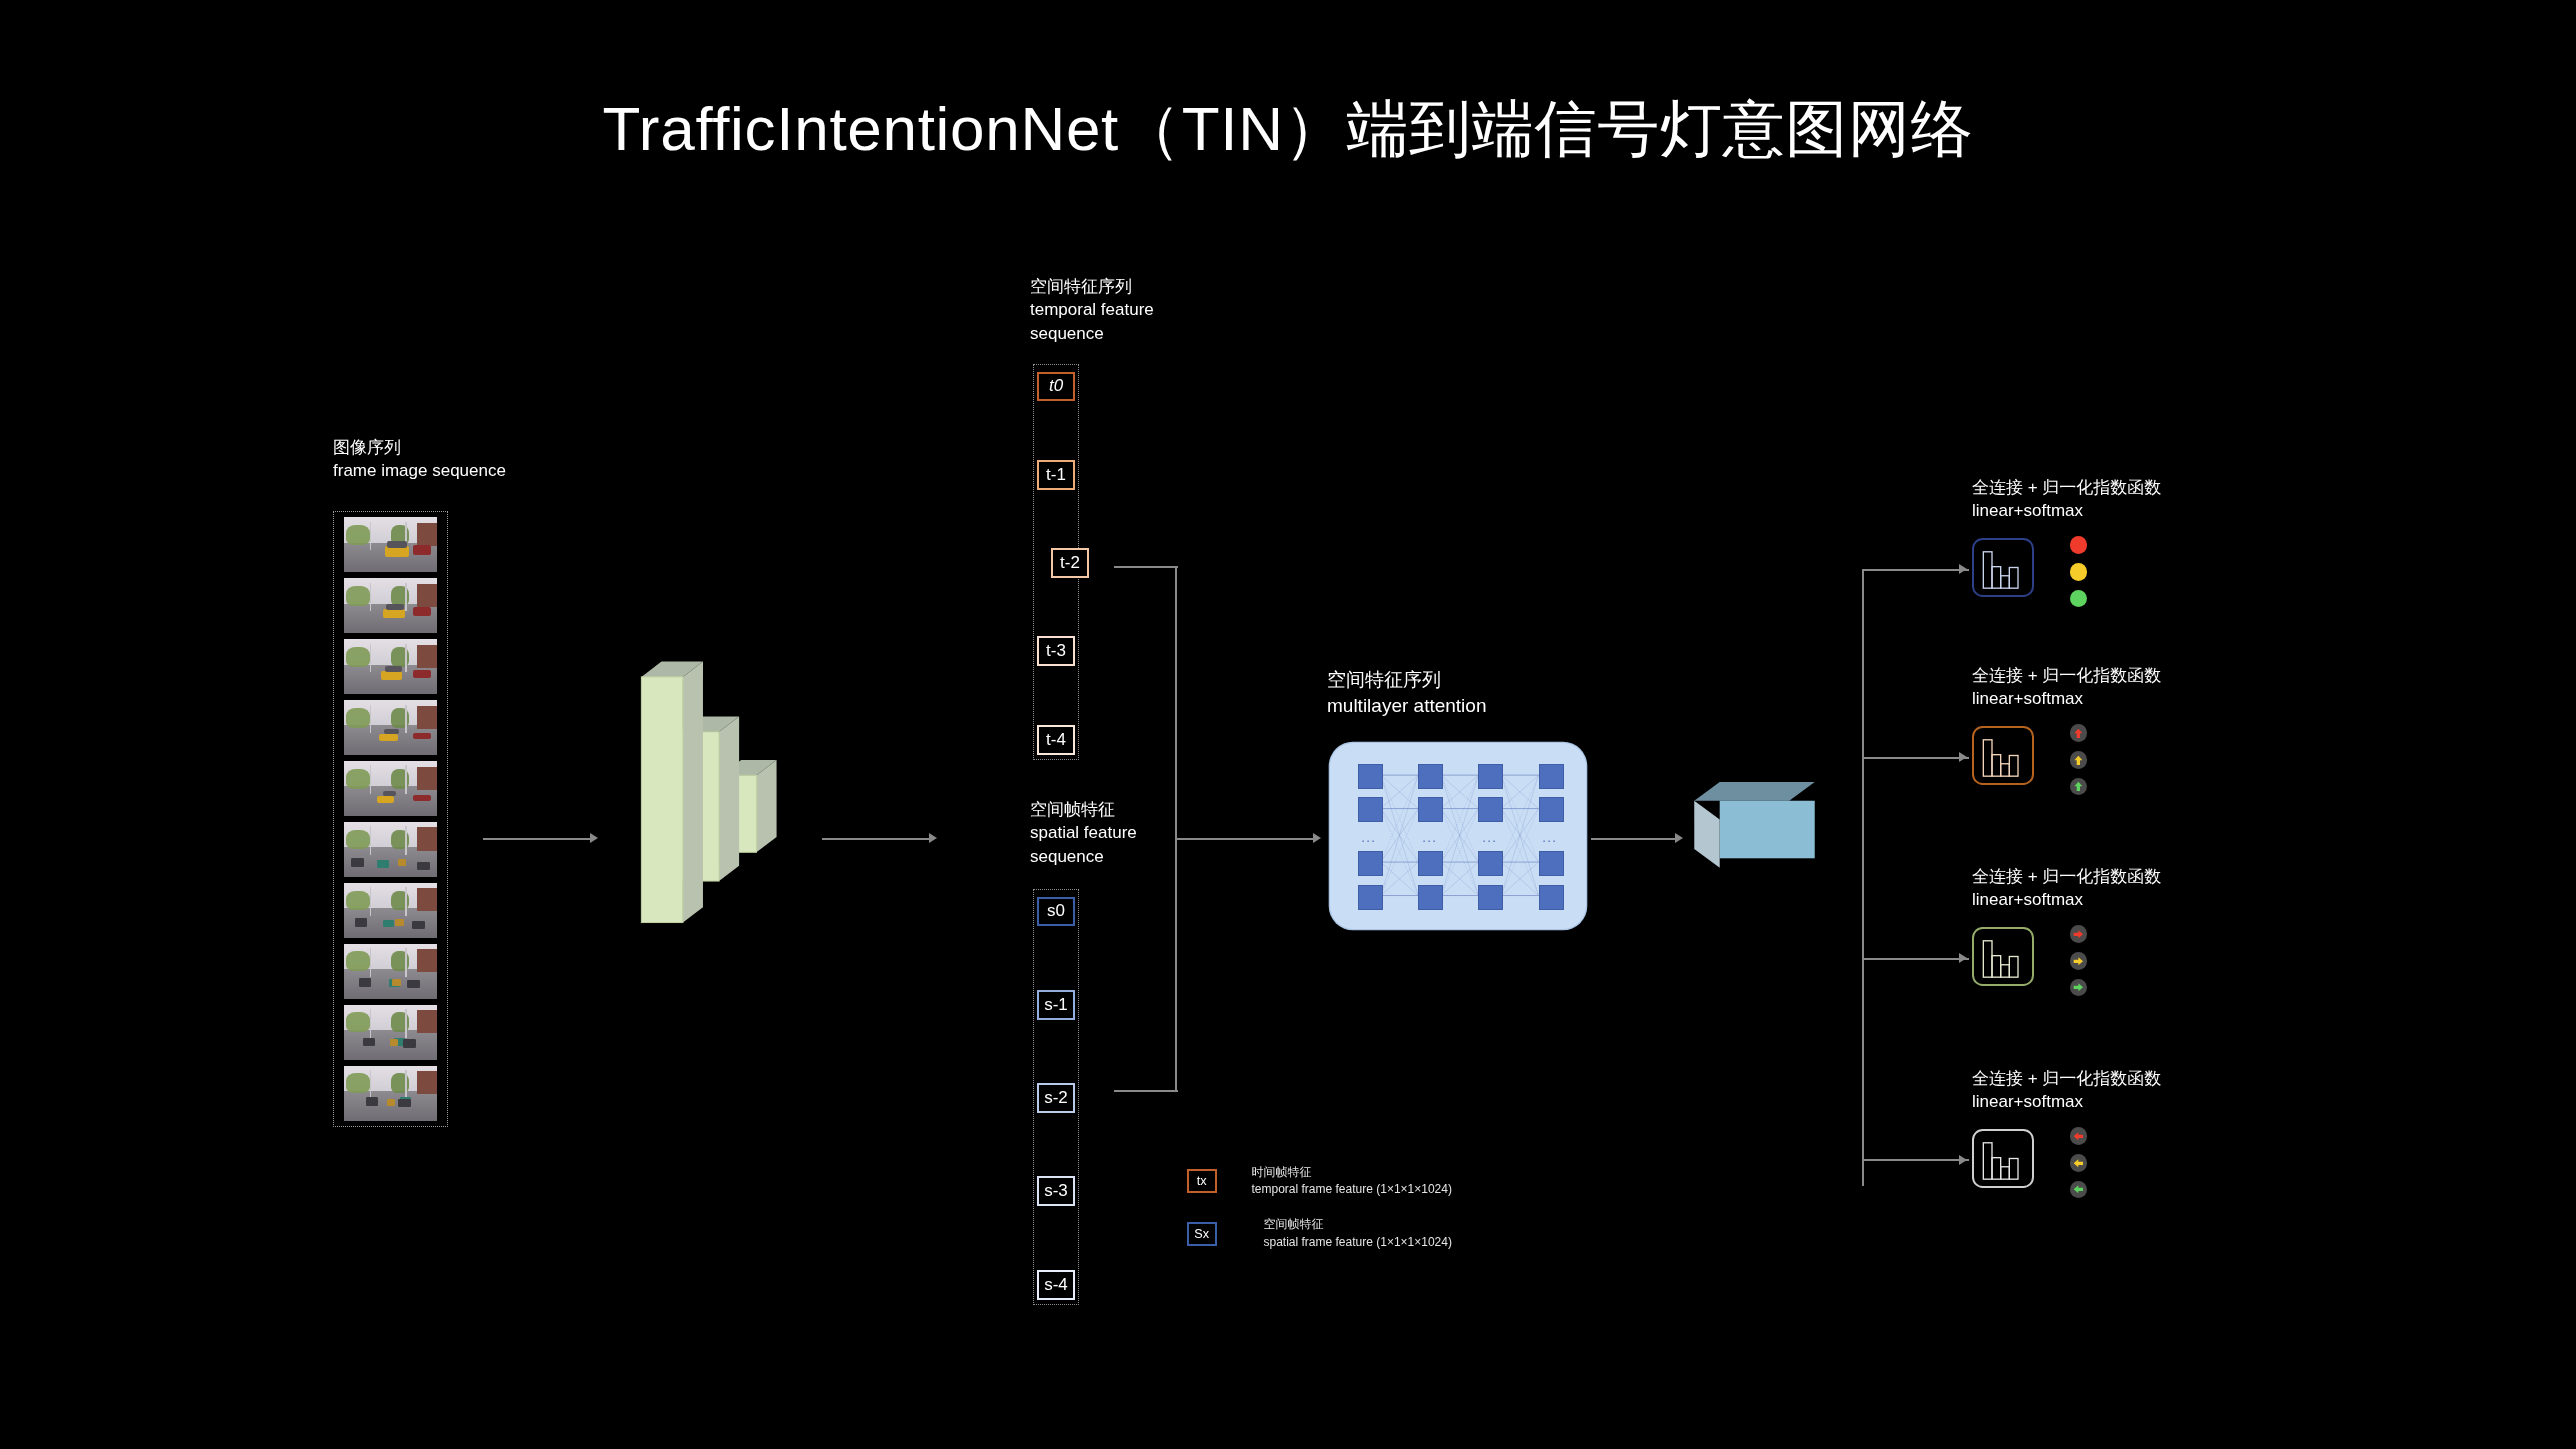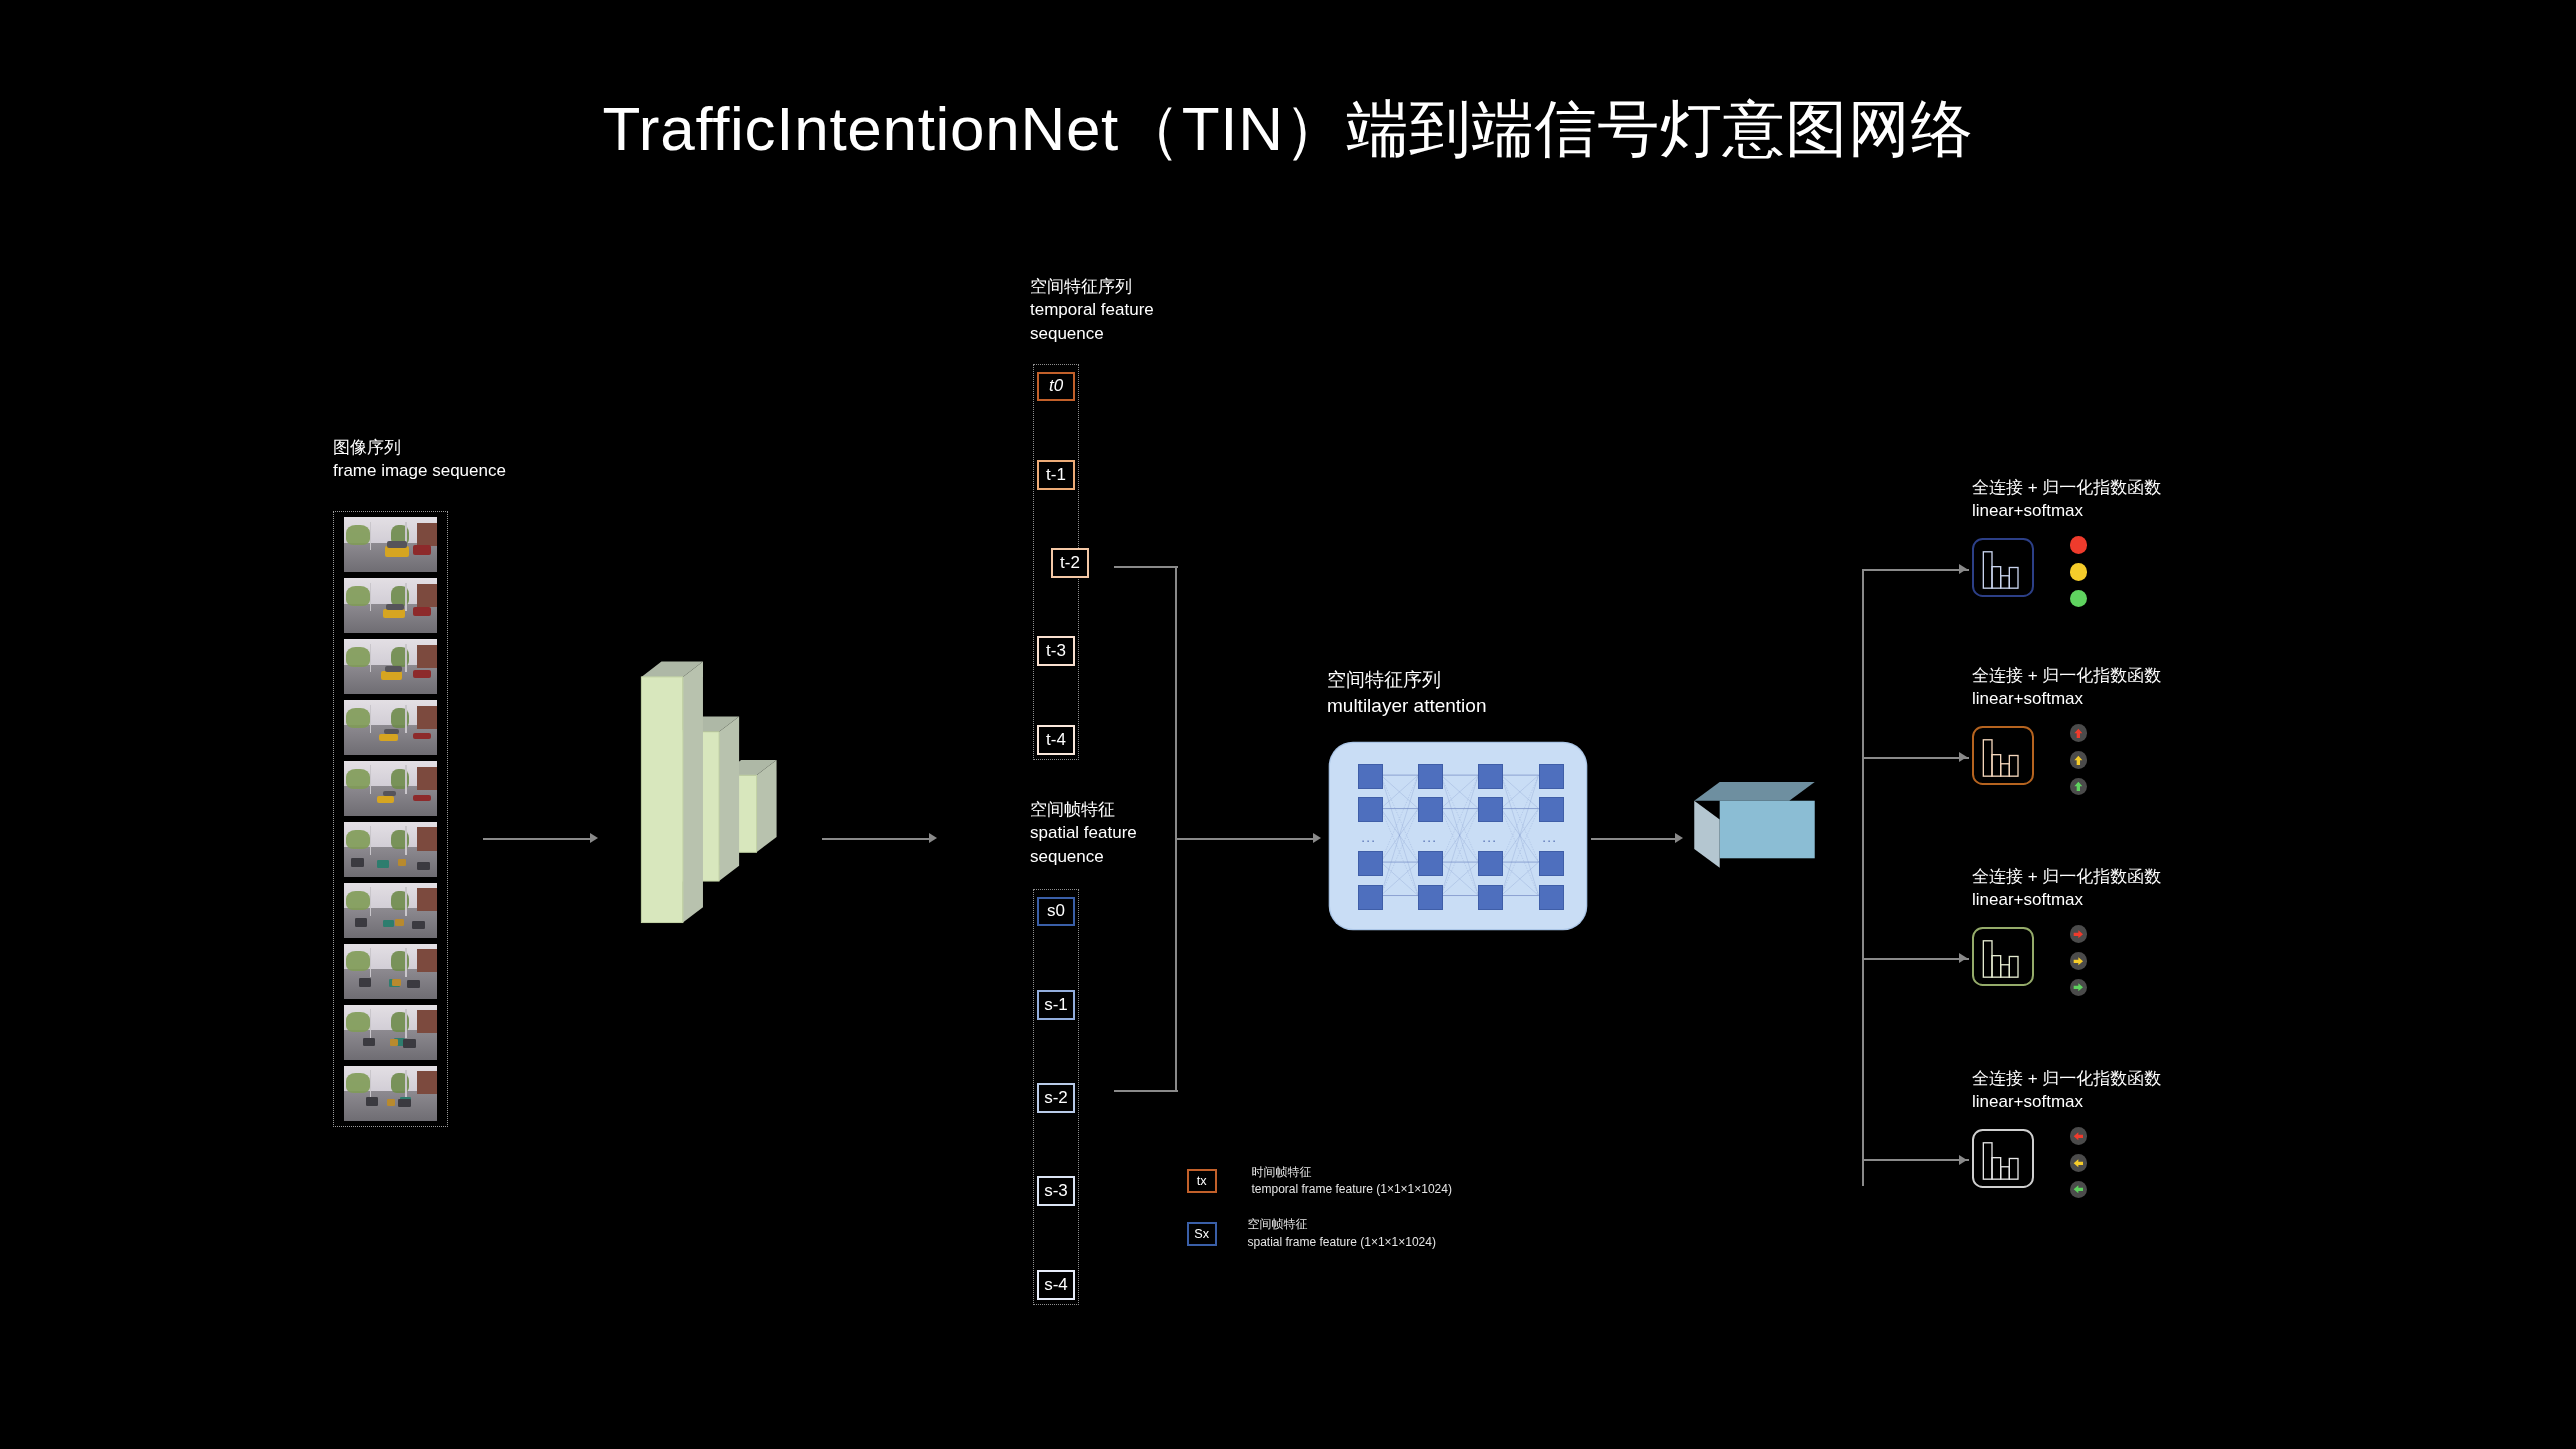--- a/index.html
+++ b/index.html
@@ -536,19 +536,19 @@
       </div>
     </div>
   </div>
 
 <div id="legend-root" class="abs" style="left:1187px;top:1164px;">
     <div style="display: flex; align-items: center; gap: 12px;">
       <div class="legbox" style="border: 2.7px solid rgb(194, 96, 42);">tx</div>
       <div class="legtxt">时间帧特征
 temporal frame feature (1×1×1×1024)</div>
     </div>
-    <div style="display: flex; align-items: center; gap: 8px; margin-top: 17.4px;">
+    <div style="display: flex; align-items: center; gap: 24px; margin-top: 17.4px;">
       <div class="legbox" style="border: 2.7px solid rgb(58, 95, 168);">Sx</div>
       <div class="legtxt">空间帧特征
 spatial frame feature (1×1×1×1024)</div>
     </div>
   </div>
 
 
 </body></html>

